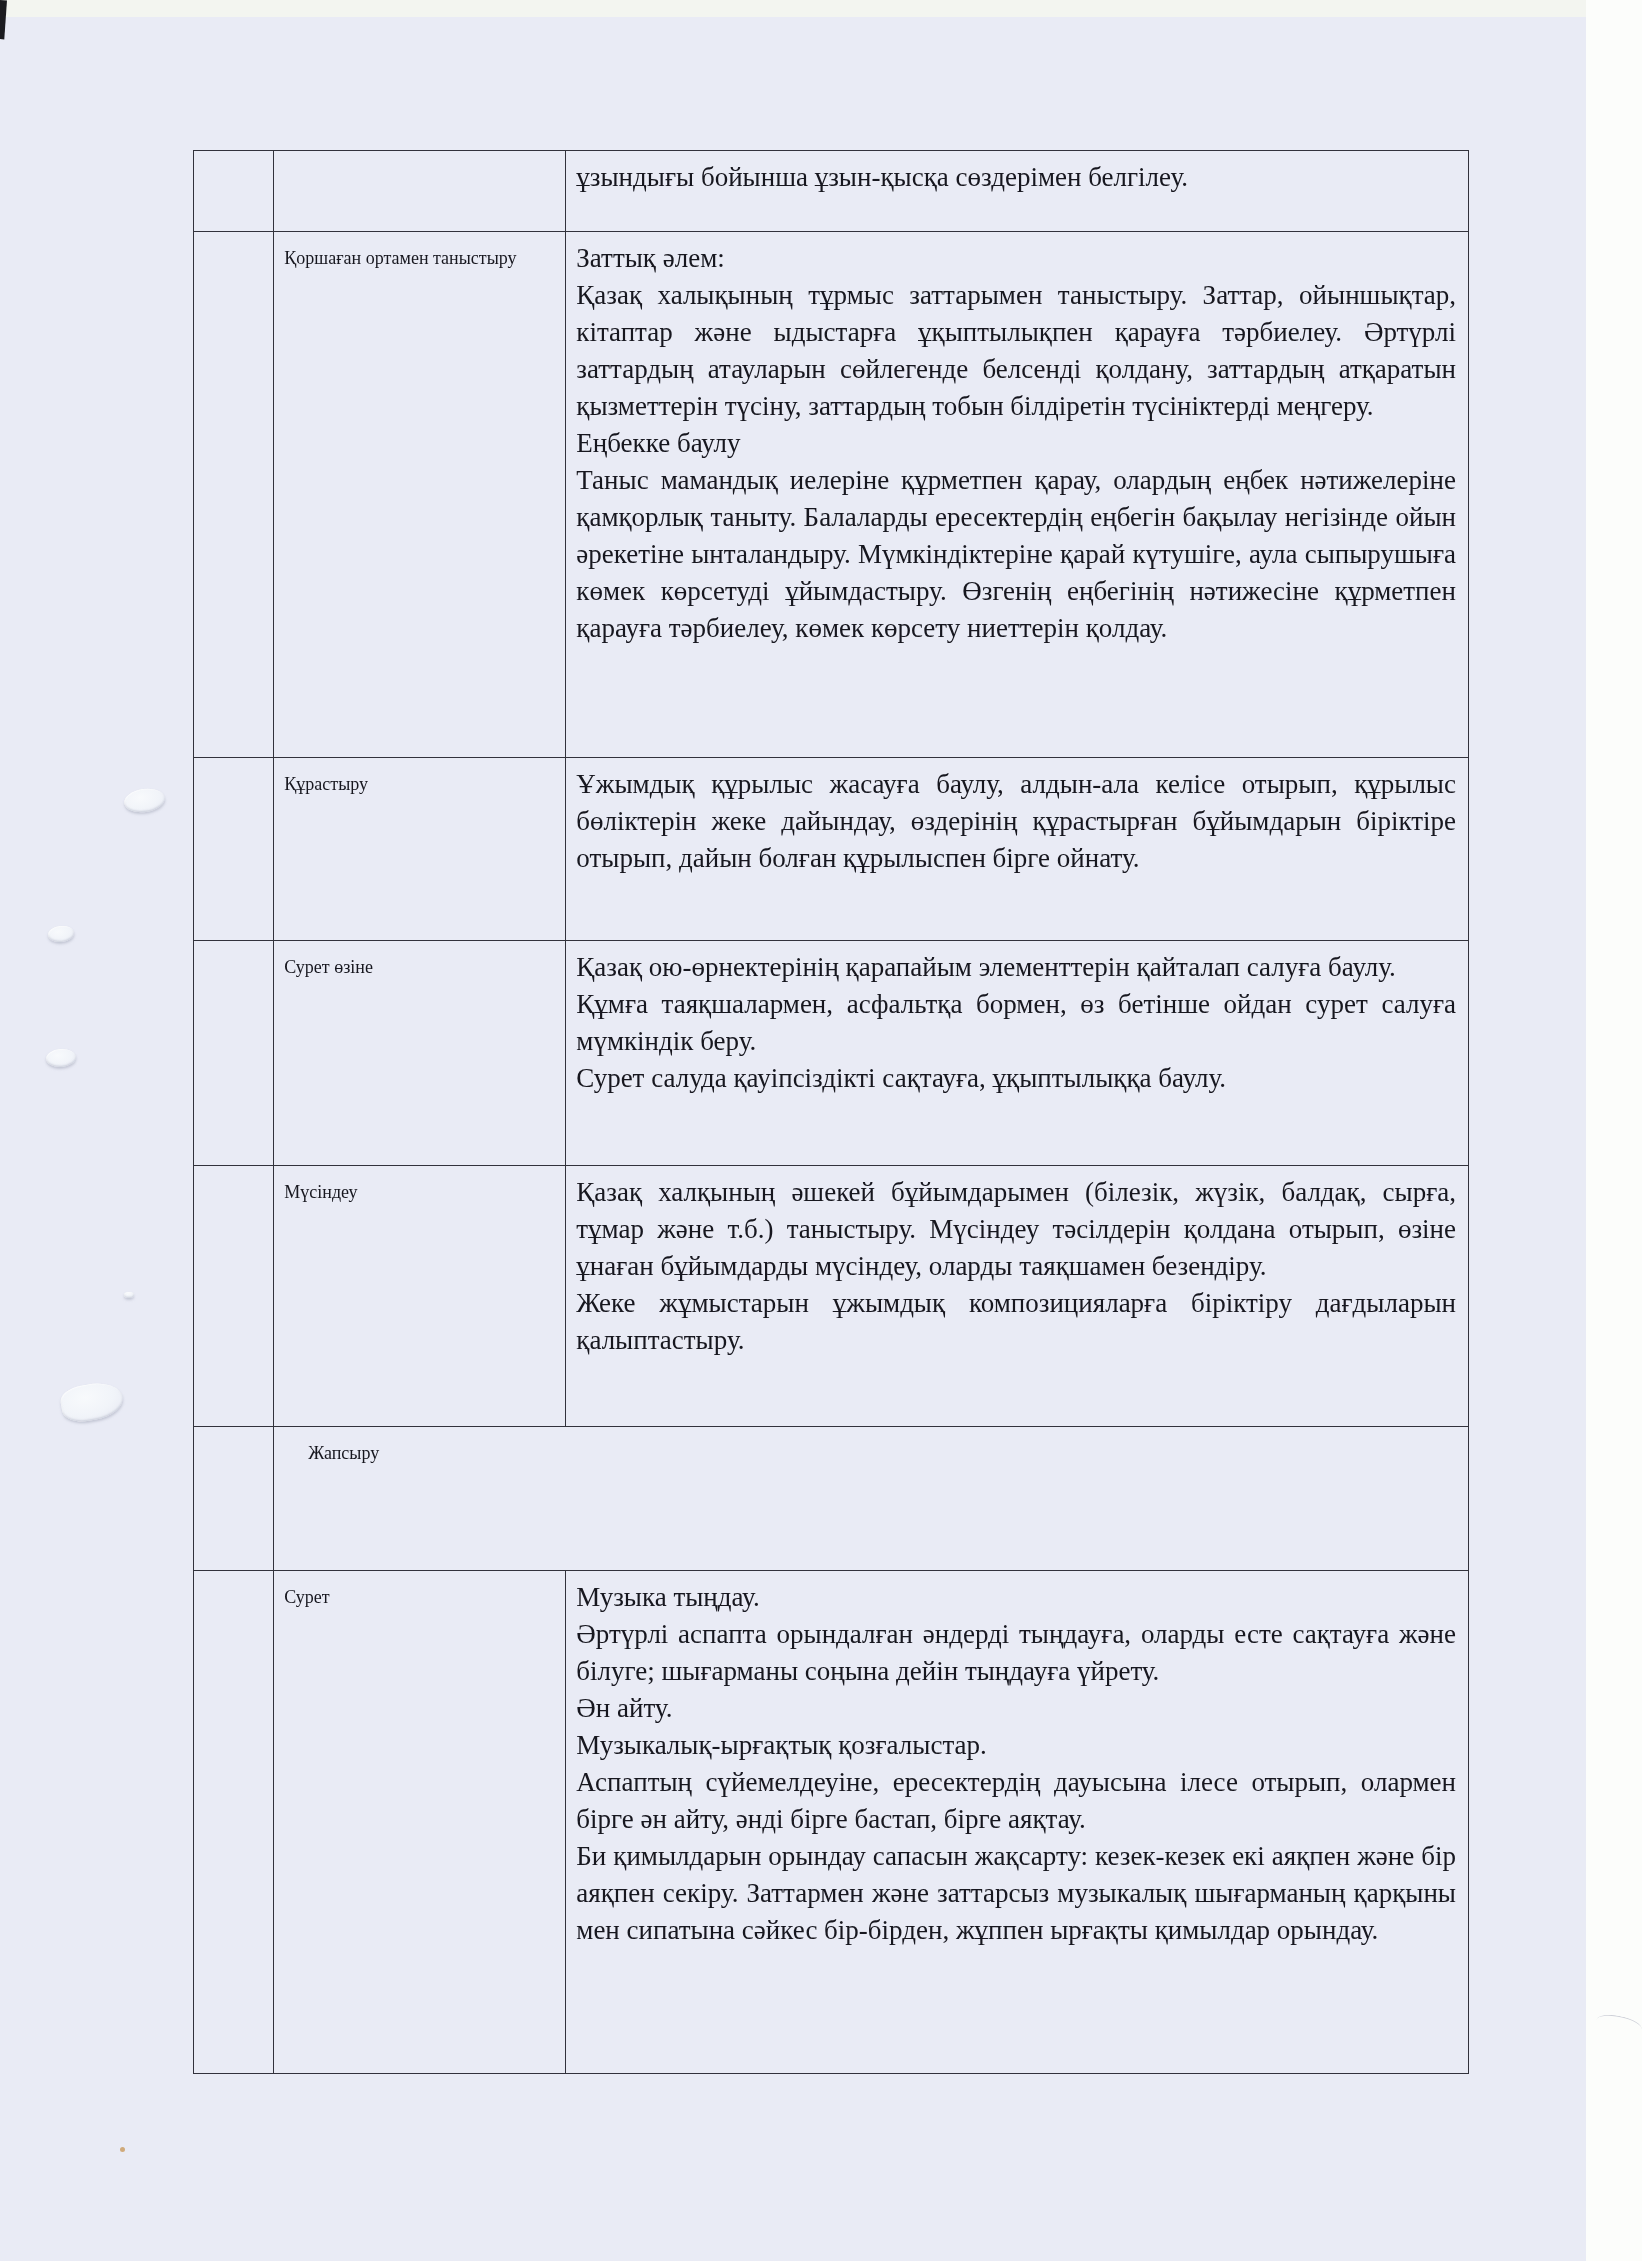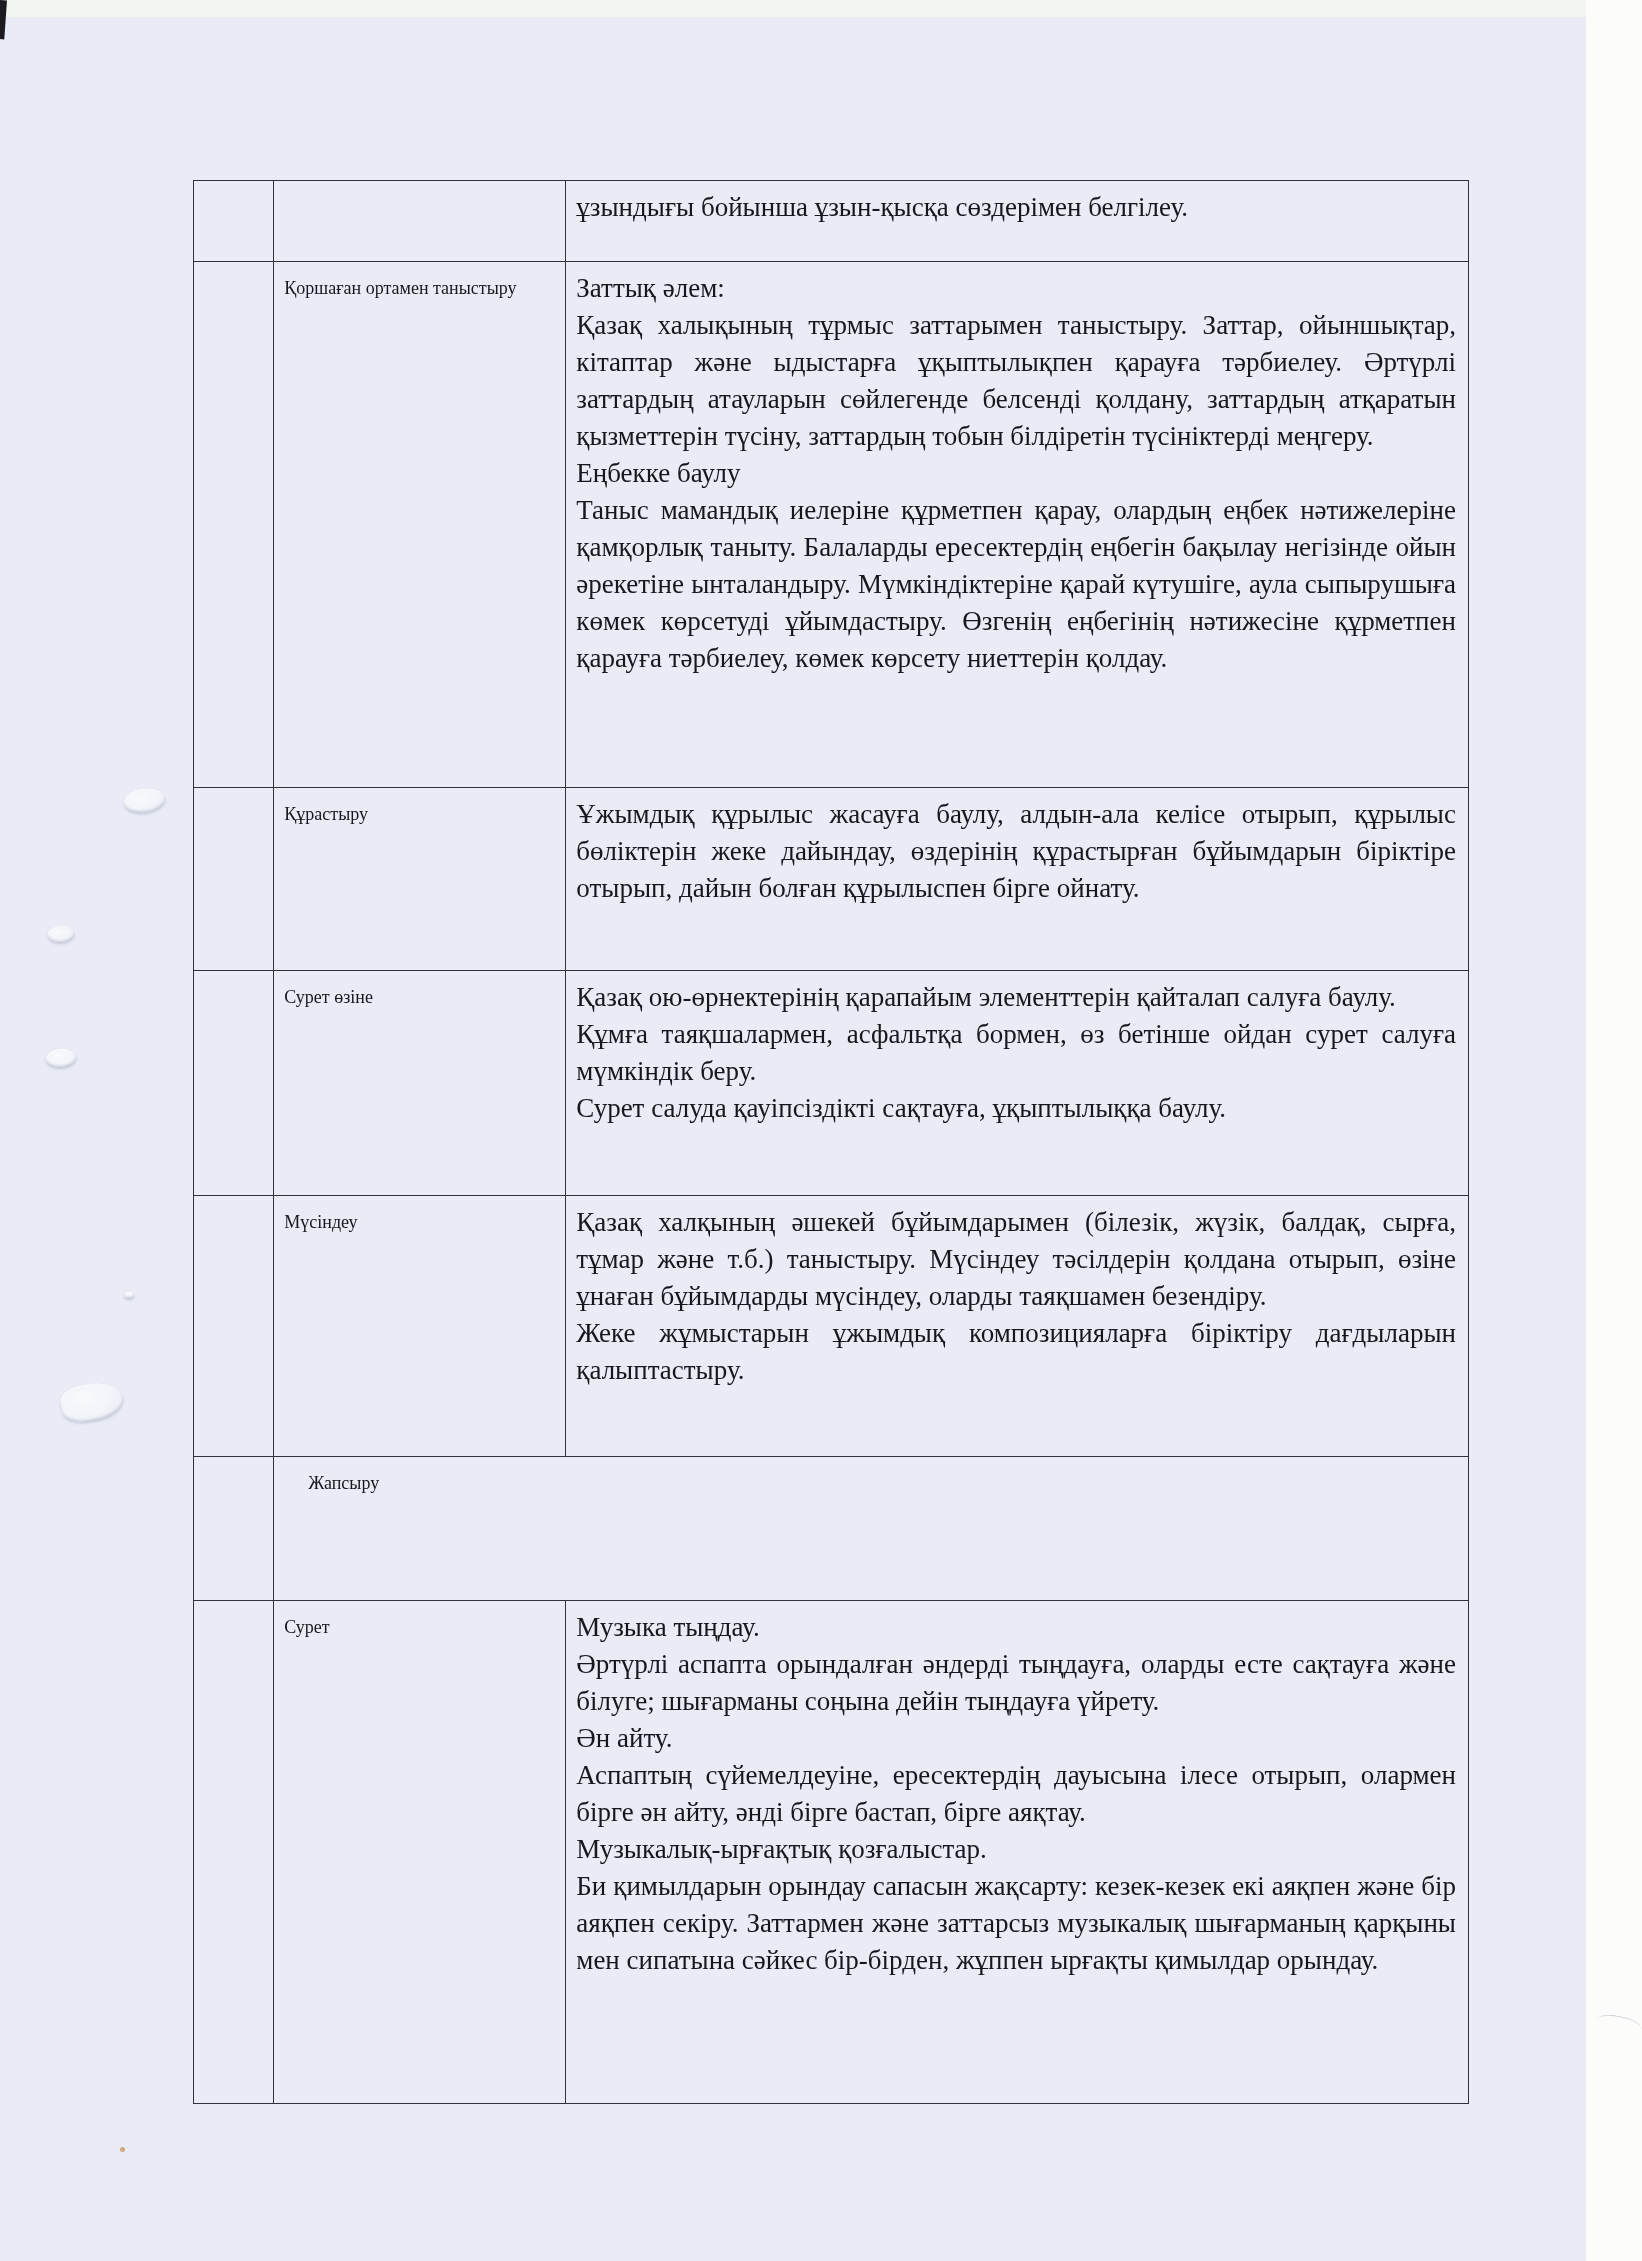--- a/index.html
+++ b/index.html
@@ -45,21 +45,21 @@
   .dot-spot{
     position:absolute;left:120px;top:2147px;width:5.2px;height:5.2px;border-radius:50%;
     background:#c99a5c;opacity:.8;
   }
   .squiggle{
     position:absolute;left:1596px;top:2016px;width:46px;height:17px;
     border-top:1.9px solid #c3c6d0;border-radius:50%;transform:rotate(12deg);opacity:.8;
   }
   
   .doc-table{
-    position:absolute;left:193px;top:180px;width:1276px;
+    position:absolute;left:193px;top:150px;width:1276px;
     border:1.9px solid var(--line);
     background:transparent;
   }
   .row{
     display:grid;
     grid-template-columns:80px 292px 899px;
     border-bottom:1.9px solid var(--line);
   }
   .row:last-child{border-bottom:none;}
   .cell{
@@ -153,20 +153,20 @@
     <div class="cell label-cell">Жапсыру</div>
   </div>
 
   <div class="row r7">
     <div class="cell idx"></div>
     <div class="cell label-cell">Сурет</div>
     <div class="cell content-cell">
         <p>Музыка тыңдау.</p>
         <p>Әртүрлі аспапта орындалған әндерді тыңдауға, оларды есте сақтауға және білуге; шығарманы соңына дейін тыңдауға үйрету.</p>
         <p>Ән айту.</p>
+        <p>Музыкалық-ырғақтық қозғалыстар.</p>
         <p>Аспаптың сүйемелдеуіне, ересектердің дауысына ілесе отырып, олармен бірге ән айту, әнді бірге бастап, бірге аяқтау.</p>
-        <p>Музыкалық-ырғақтық қозғалыстар.</p>
         <p>Би қимылдарын орындау сапасын жақсарту: кезек-кезек екі аяқпен және бір аяқпен секіру. Заттармен және заттарсыз музыкалық шығарманың қарқыны мен сипатына сәйкес бір-бірден, жұппен ырғақты қимылдар орындау.</p>
       </div>
   </div>
 
 </div>
 
 
 </body></html>

